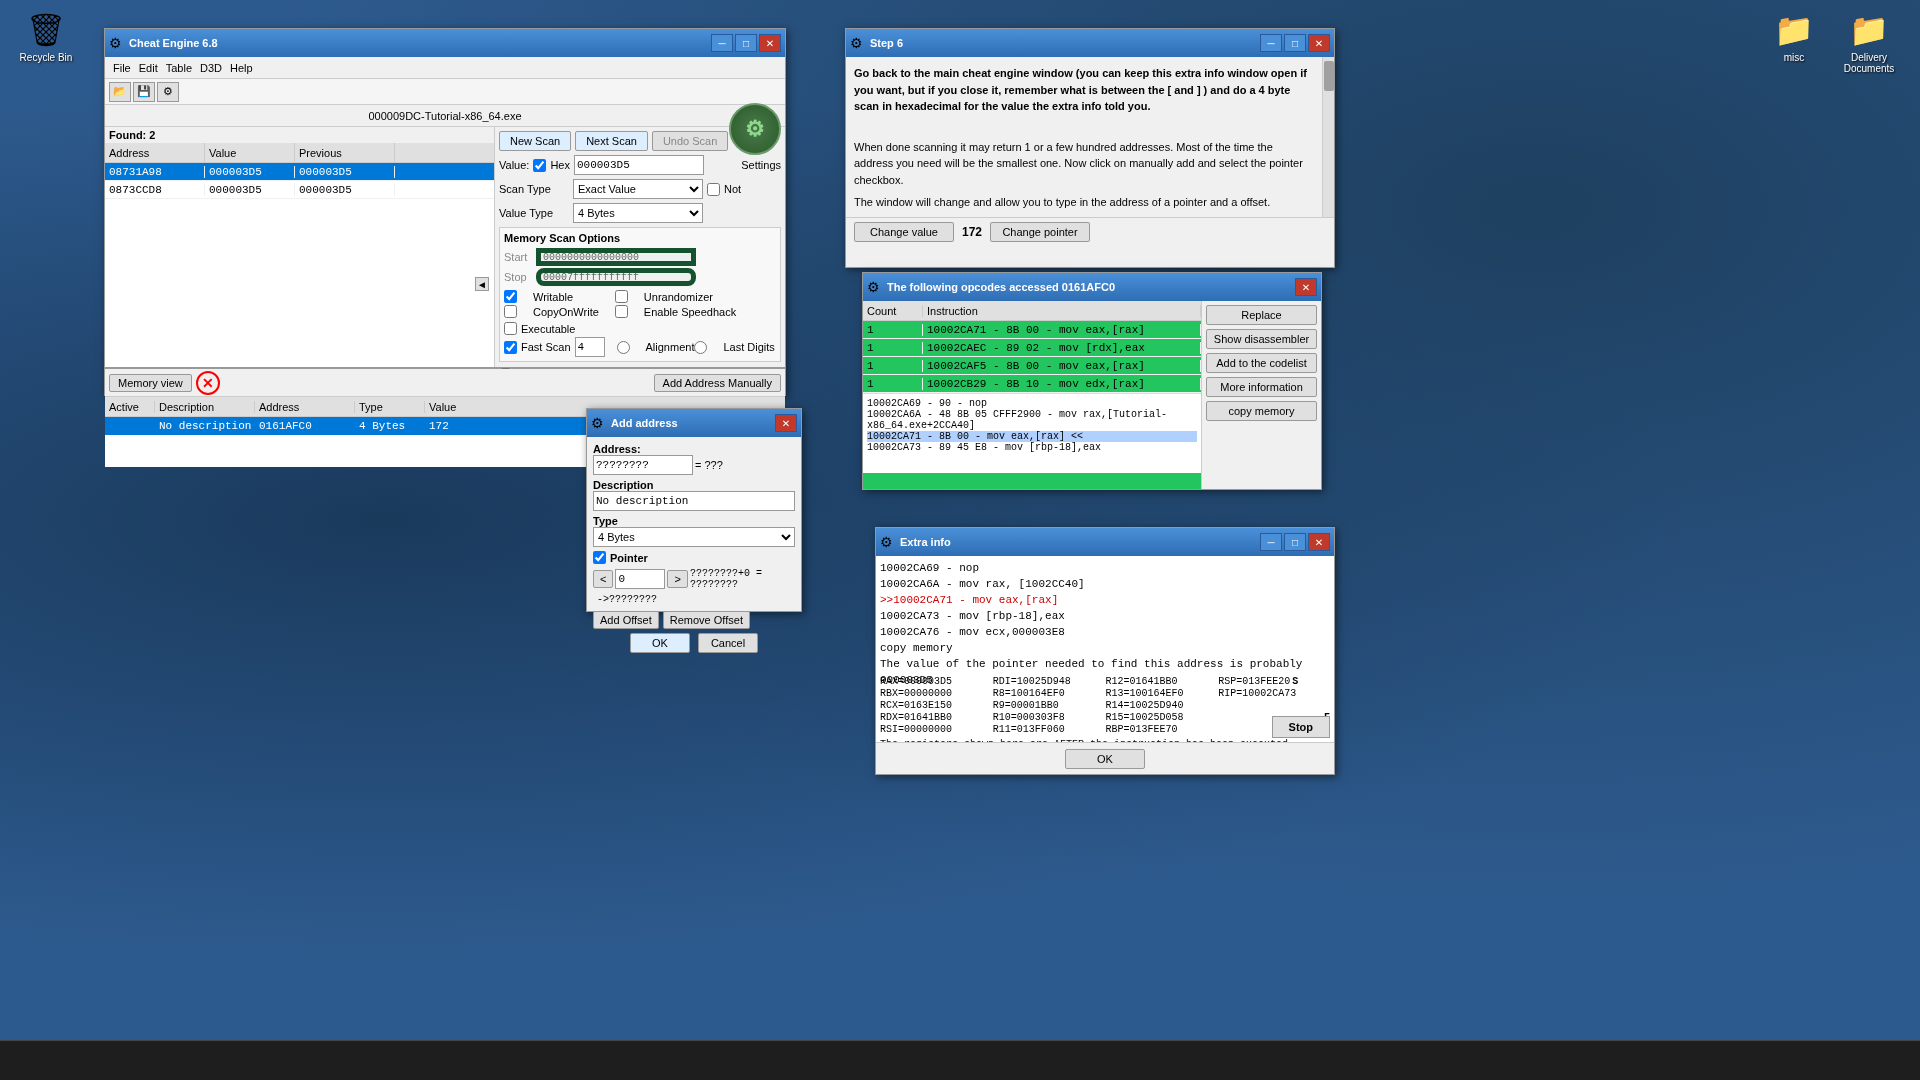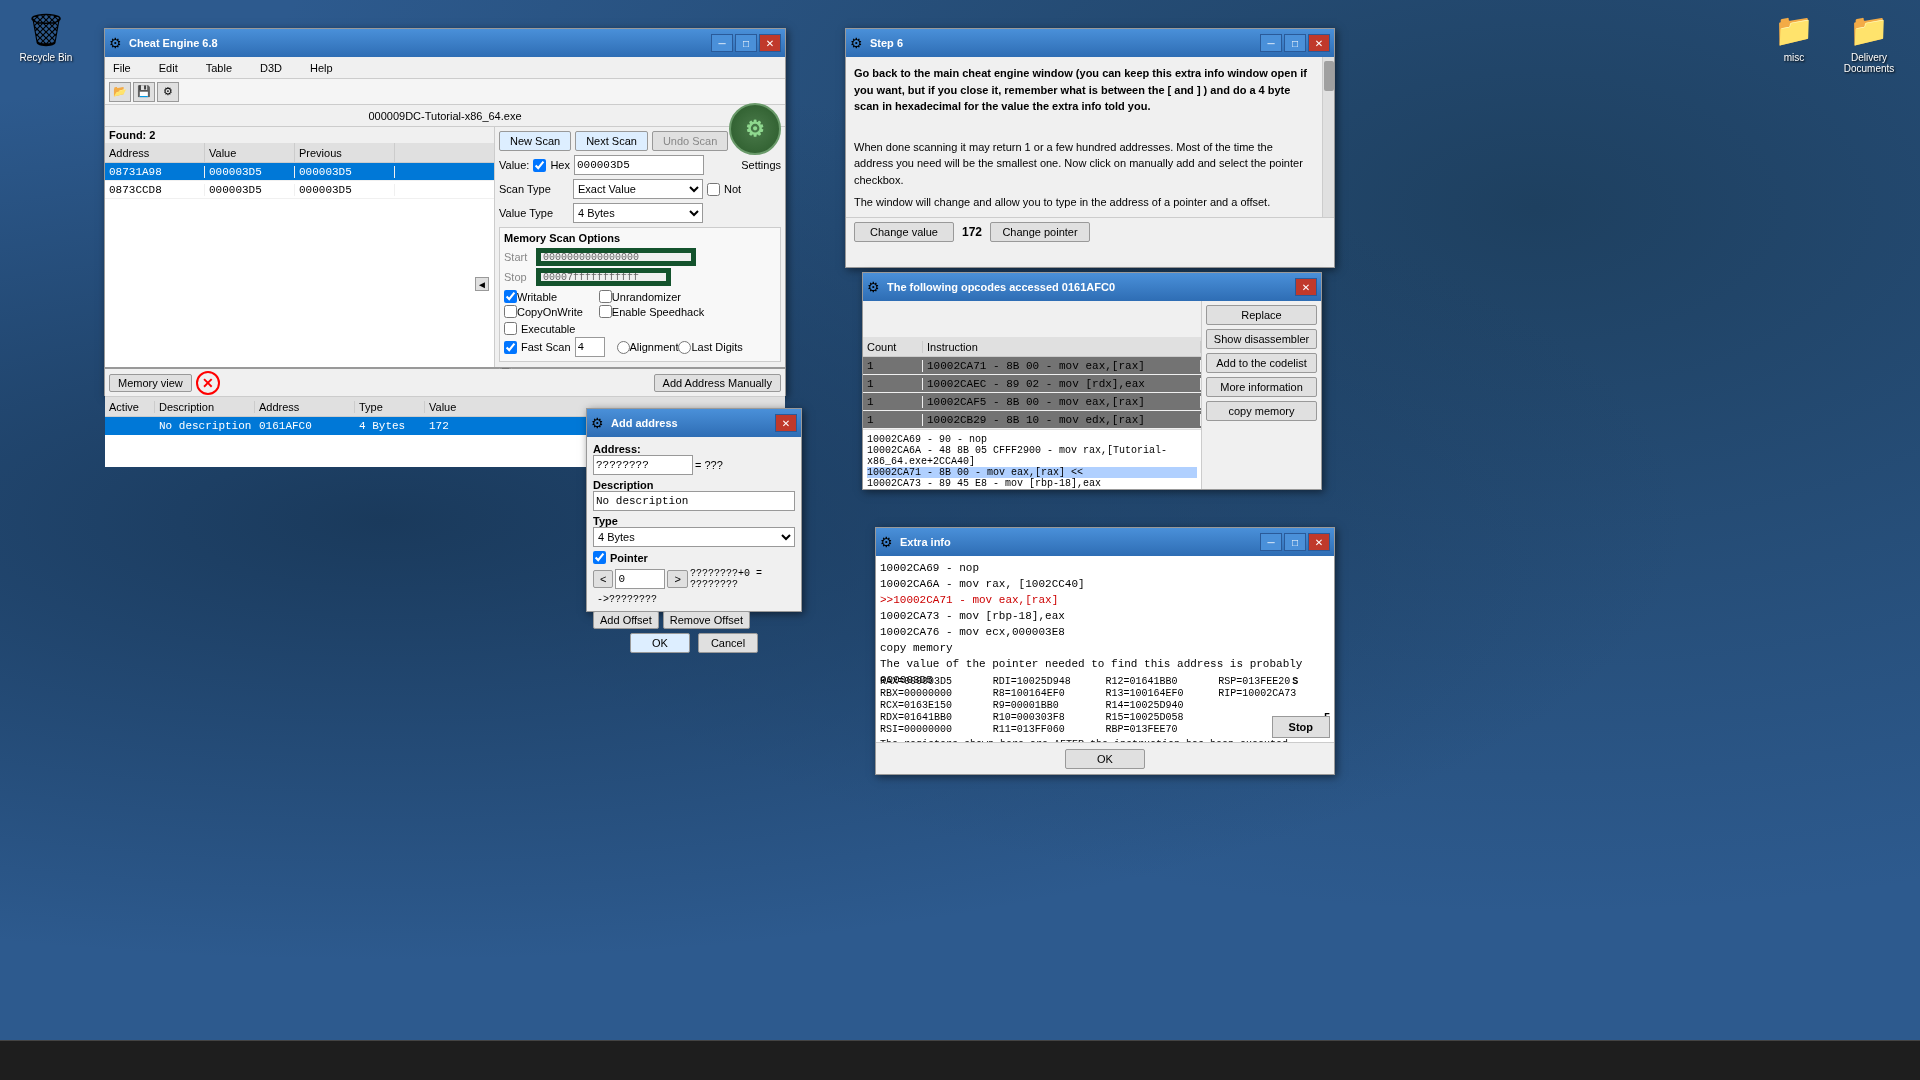--- a/index.html
+++ b/index.html
@@ -117,21 +117,21 @@
       height: 368px;
     }
 
     .ce-menubar {
       height: 22px;
       background: #f0f0f0;
       border-bottom: 1px solid #ccc;
       display: flex;
       align-items: center;
       padding: 0 4px;
-      gap: 20px;
+      gap: 0;
     }
     .ce-menubar span {
       font-size: 11px;
       cursor: pointer;
       padding: 2px 4px;
     }
 
     .ce-toolbar {
       height: 26px;
       background: #f5f5f5;
@@ -267,21 +267,21 @@
     .ce-select {
       height: 20px;
       border: 1px solid #999;
       font-size: 11px;
       background: white;
     }
 
     .ce-checkbox-row {
       display: flex;
       align-items: center;
-      gap: 0;
+      gap: 16px;
       font-size: 11px;
     }
 
     .ce-addr-input {
       width: 100%;
       height: 18px;
       background: #f0f0f0;
       border: 5px solid #14532d;
       font-size: 10px;
       font-family: 'Courier New', monospace;
@@ -354,23 +354,22 @@
       top: 272px;
       width: 460px;
       height: 218px;
     }
     .opcodes-body {
       display: flex;
       height: calc(100% - 28px);
     }
     .opcodes-list {
       flex: 1;
-      background: #737373;
+      background: #22c55e;
       overflow: hidden;
-      margin-top: 36px;
     }
     .opcodes-list-header {
       display: flex;
       background: #e0e0e0;
       height: 20px;
       align-items: center;
       border-bottom: 1px solid #ccc;
     }
     .opcodes-col {
       font-size: 11px;
@@ -672,21 +671,21 @@
         </div>
 
         <div class="ce-scan-options">
           <div class="ce-scan-options-title">Memory Scan Options</div>
           <div style="display:flex; gap:4px; align-items:center; margin-bottom:2px;">
             <span style="width:28px; color:#888;">Start</span>
             <input class="ce-addr-input" style="width: 160px;" value="0000000000000000">
           </div>
           <div style="display:flex; gap:4px; align-items:center; margin-bottom:4px;">
             <span style="width:28px; color:#888;">Stop</span>
-            <input class="ce-addr-input" style="width: 135px;" value="00007fffffffffff">
+            <input class="ce-addr-input" style="width: 160px; border-radius: 8px;" value="00007fffffffffff">
           </div>
           <div style="display:flex; gap:16px;">
             <div style="display:flex; flex-direction:column; gap:2px;">
               <div class="ce-checkbox-row">
                 <input type="checkbox" checked="" style="">
                 <span>Writable</span>
               </div>
               <div class="ce-checkbox-row">
                 <input type="checkbox" style="">
                 <span>CopyOnWrite</span>

